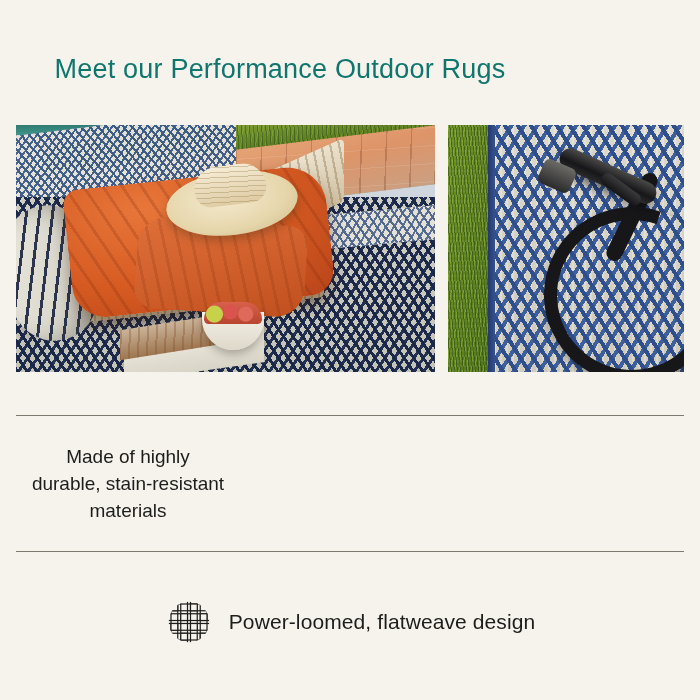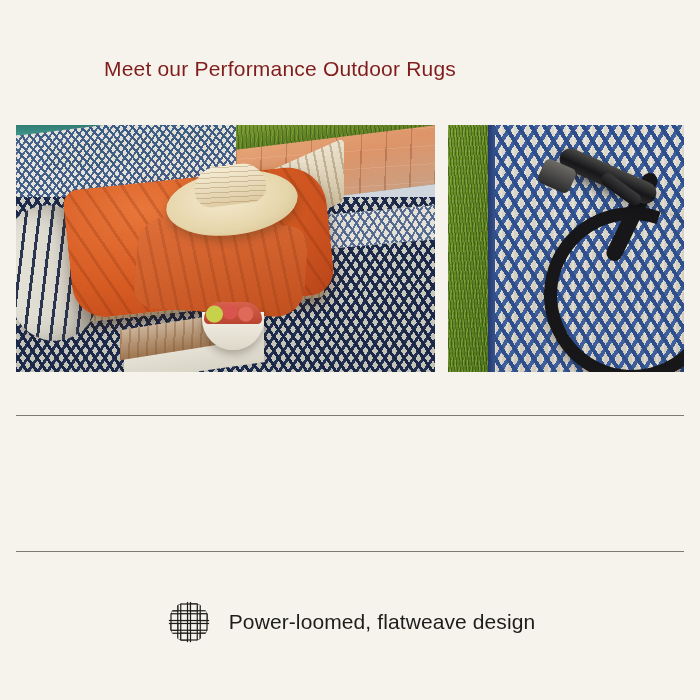--- a/index.html
+++ b/index.html
@@ -16,24 +16,24 @@
     position: relative;
   }
 
   
   .page-title {
     position: absolute;
     left: 0;
     top: 52px;
     width: 560px;
     text-align: center;
-    font-size: 21px;
+    font-size: 27px;
     font-weight: 400;
     letter-spacing: 0.2px;
-    color: #7f1d1d;
+    color: #0f766e;
     line-height: 34px;
   }
 
   
   .photo-band {
     position: absolute;
     left: 16px;
     top: 125px;
     width: 668px;
     height: 247px;
@@ -353,20 +353,23 @@
     <div class="r-hose"></div>
     <div class="r-hose-tail"></div>
     <div class="r-nozzle"></div>
     <div class="r-nozzle-collar"></div>
     <div class="r-nozzle-head"></div>
     <div class="r-nozzle-trigger"></div>
   </div>
 </div>
 
 <div class="feature-row">
+  <div class="feature-cell c1">
+    <span>Made of highly durable, stain-resistant materials</span>
+  </div>
 </div>
 
 <div class="footer">
   <svg class="weave-icon" viewBox="0 0 64 64" fill="none" stroke="#1d1d1b" stroke-width="1.6">
     <defs>
       <clipPath id="circClip">
           <circle cx="32" cy="32" r="27"></circle>
         </clipPath>
     </defs>
     <g clip-path="url(#circClip)">

